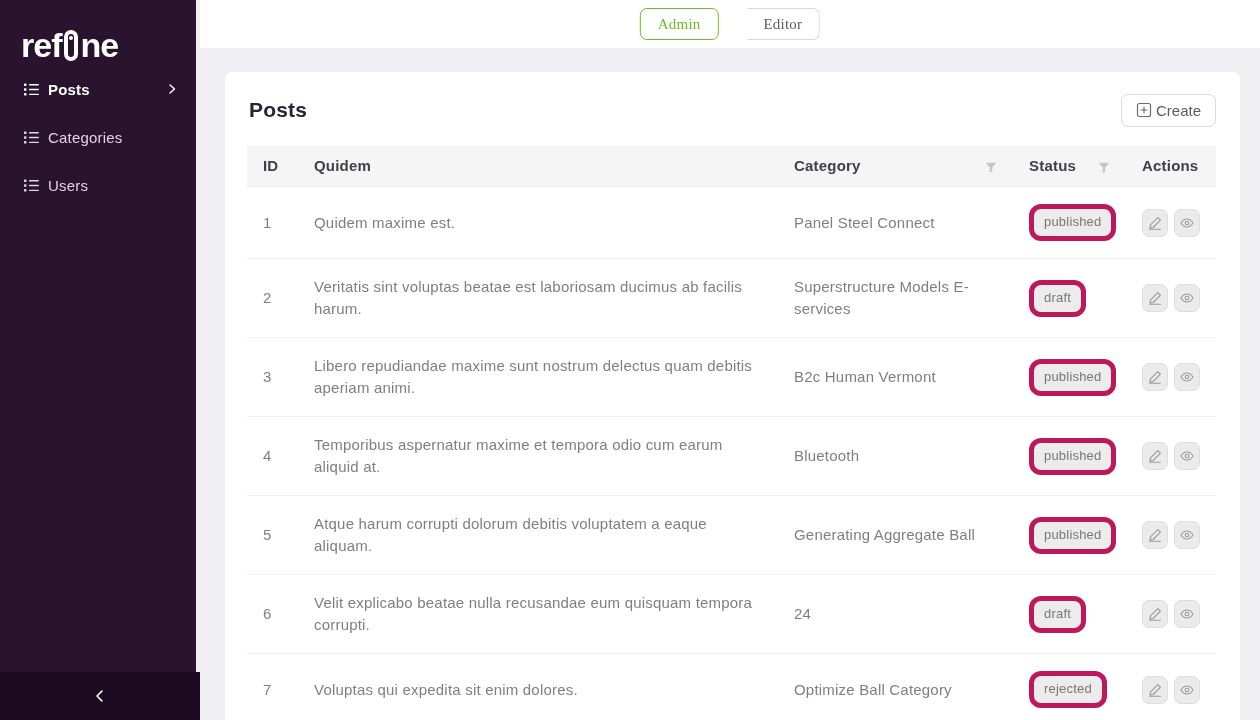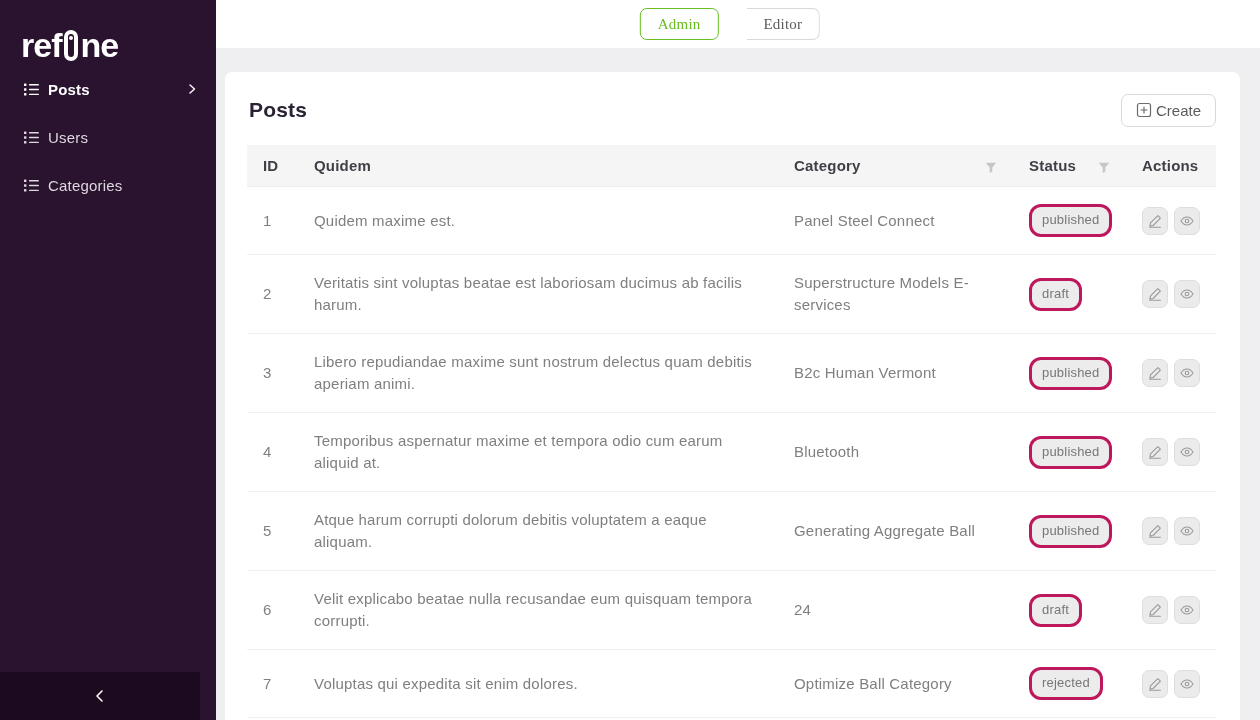--- a/index.html
+++ b/index.html
@@ -6,21 +6,21 @@
   html,body { width:1260px; height:720px; overflow:hidden; }
   body {
     font-family:"Liberation Sans","DejaVu Sans",sans-serif;
     background:#efeff1;
     color:#7f7f7f;
   }
   .app { position:relative; width:1260px; height:720px; }
 
   
   .sidebar {
-    position:absolute; left:0; top:0; width:216px; height:720px;
+    position:absolute; left:0; top:0; width:196px; height:720px;
     background:#2a132e; z-index:5;
   }
   .logo {
     display:flex; align-items:flex-end; padding:16px 0 0 21px; height:62px;
     color:#fff; cursor:pointer;
   }
   .logo-txt {
     font-size:34px; font-weight:800; letter-spacing:-1px; line-height:1;
     color:#fff;
   }
@@ -110,21 +110,21 @@
   thead th .th-inner { display:flex; align-items:flex-end; justify-content:space-between; }
   thead th .funnel { width:12px; height:12px; flex:none; cursor:pointer; display:none; }
   thead th.filterable .funnel { display:block; }
   tbody td {
     padding:17px 16px; border-bottom:1px solid #f0f0f0;
     font-size:15px; line-height:22px; color:#7f7f7f; letter-spacing:.2px;
     vertical-align:middle; word-wrap:break-word;
   }
   .badge {
     display:inline-block; padding:2px 10px 3px;
-    background:#ececec; border:3px solid #be185d; border-radius:12px;
+    background:#ececec; border:5px solid #be185d; border-radius:12px;
     font-size:13px; color:#777; white-space:nowrap;
   }
   .actions-wrap { display:flex; gap:6px; }
   .act-btn {
     width:28px; height:28px; border-radius:7px;
     background:#ebebeb; border:1px solid #dedede;
     display:flex; align-items:center; justify-content:center; cursor:pointer;
   }
   .act-btn svg { width:14px; height:14px; }
 </style>
@@ -158,33 +158,33 @@
   </div>
         <div class="menu-item">
     <svg class="list-icon" viewBox="0 0 16 16" fill="currentColor">
       <rect x="0" y="1.6" width="2.6" height="2.6" rx="0.6"></rect>
             <rect x="5.2" y="2.2" width="10.8" height="1.5" rx="0.75"></rect>
       <rect x="0" y="6.7" width="2.6" height="2.6" rx="0.6"></rect>
             <rect x="5.2" y="7.3" width="10.8" height="1.5" rx="0.75"></rect>
       <rect x="0" y="11.8" width="2.6" height="2.6" rx="0.6"></rect>
             <rect x="5.2" y="12.4" width="10.8" height="1.5" rx="0.75"></rect>
     </svg>
-    <span class="menu-label">Users</span>
+    <span class="menu-label">Categories</span>
 
   </div>
         <div class="menu-item">
     <svg class="list-icon" viewBox="0 0 16 16" fill="currentColor">
       <rect x="0" y="1.6" width="2.6" height="2.6" rx="0.6"></rect>
             <rect x="5.2" y="2.2" width="10.8" height="1.5" rx="0.75"></rect>
       <rect x="0" y="6.7" width="2.6" height="2.6" rx="0.6"></rect>
             <rect x="5.2" y="7.3" width="10.8" height="1.5" rx="0.75"></rect>
       <rect x="0" y="11.8" width="2.6" height="2.6" rx="0.6"></rect>
             <rect x="5.2" y="12.4" width="10.8" height="1.5" rx="0.75"></rect>
     </svg>
-    <span class="menu-label">Categories</span>
+    <span class="menu-label">Users</span>
 
   </div>
       </nav>
     <div class="sider-trigger">
       <svg viewBox="0 0 14 14" fill="none" stroke="#ffffff" stroke-width="1.6" stroke-linecap="round" stroke-linejoin="round">
           <path d="M9 2L4 7l5 5"></path>
         </svg>
     </div>
   </aside>
 

